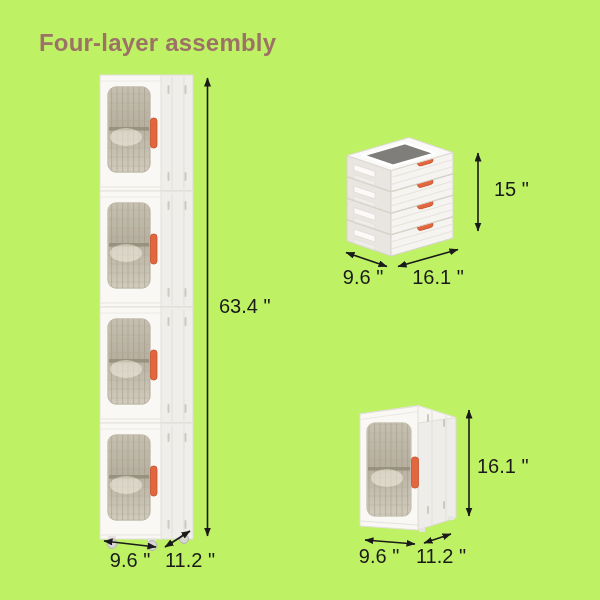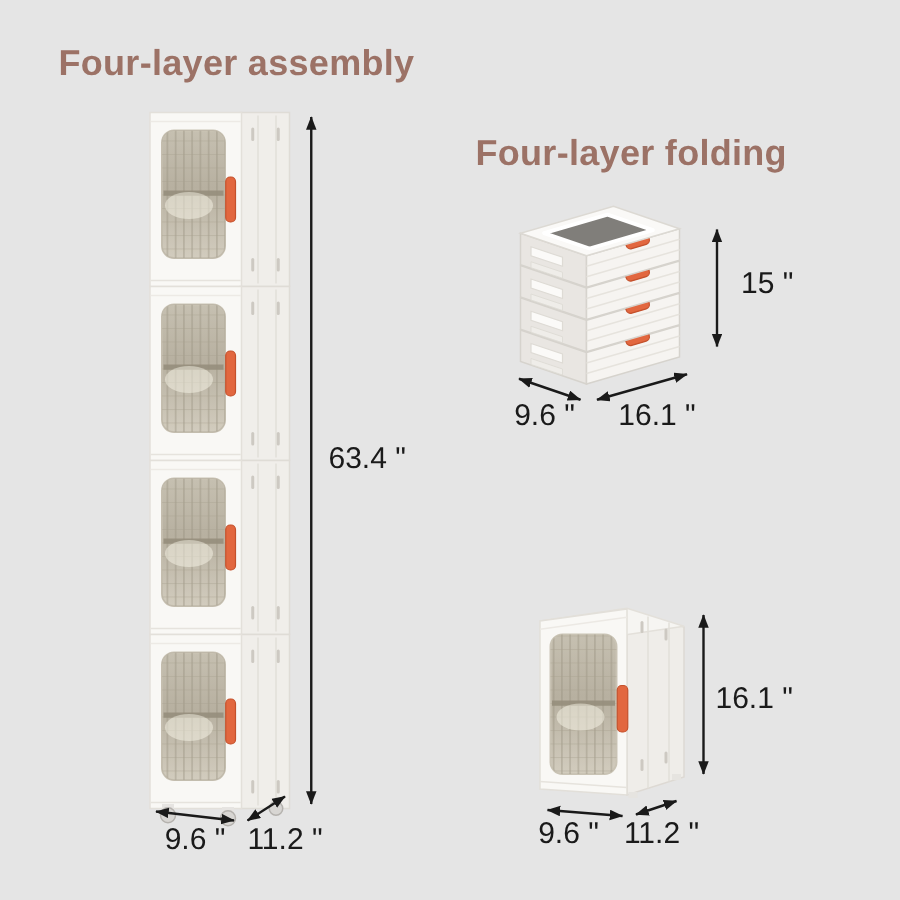--- a/index.html
+++ b/index.html
@@ -1,17 +1,17 @@
 <!DOCTYPE html>
 <html><head>
 <meta charset="utf-8">
 <style>
   html,body{margin:0;padding:0;background:#ffffff;}
   .canvas{
-    position:relative;width:600px;height:600px;background:#e5e5e5;overflow:hidden;
+    position:relative;width:600px;height:600px;background:#bef264;overflow:hidden;
     font-family:"Liberation Sans", sans-serif;
   }
   .art{position:absolute;left:0;top:0;}
   .title{
     position:absolute;font-weight:bold;font-size:24px;color:#9c7266;
     letter-spacing:0.2px;white-space:nowrap;
   }
   .dim{
     position:absolute;font-size:20px;color:#1a1a1a;white-space:nowrap;
   }
@@ -135,21 +135,20 @@
       </g>
     </g>
   </svg>
 
   <div class="title" style="left:39px; top:29px;">Four-layer assembly</div>
 
   <div class="dim" style="left:219px; top:295px;">63.4 "</div>
   <div class="dim center" style="left:104px; top:549px; width:52px;">9.6 "</div>
   <div class="dim center" style="left:160px; top:549px; width:60px;">11.2 "</div>
 
-  <div class="title" style="left:317px; top:89px;">Four-layer folding</div>
 
   <div class="dim" style="left:494px; top:178px;">15 "</div>
   <div class="dim center" style="left:338px; top:266px; width:50px;">9.6 "</div>
   <div class="dim center" style="left:407px; top:266px; width:62px;">16.1 "</div>
 
 
   <div class="dim" style="left:477px; top:455px;">16.1 "</div>
   <div class="dim center" style="left:354px; top:545px; width:50px;">9.6 "</div>
   <div class="dim center" style="left:410px; top:545px; width:62px;">11.2 "</div>
 

